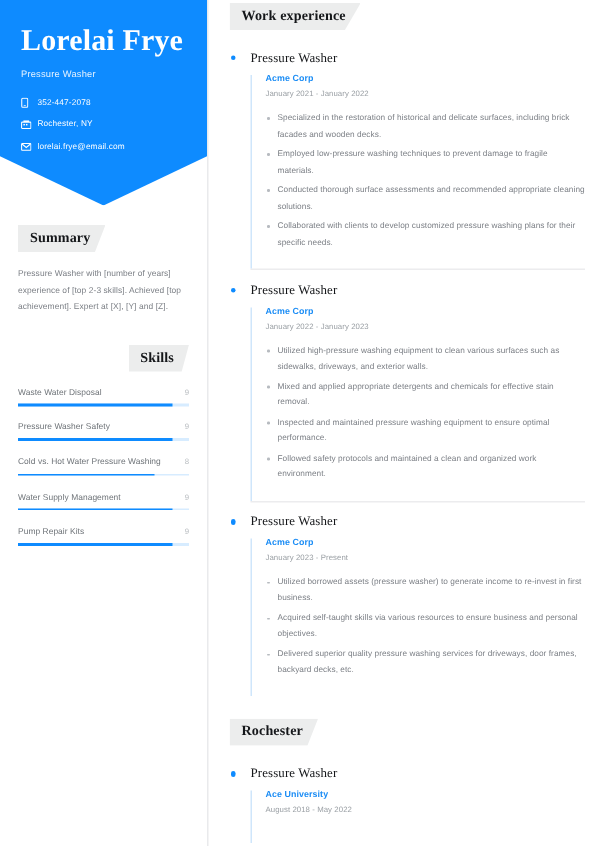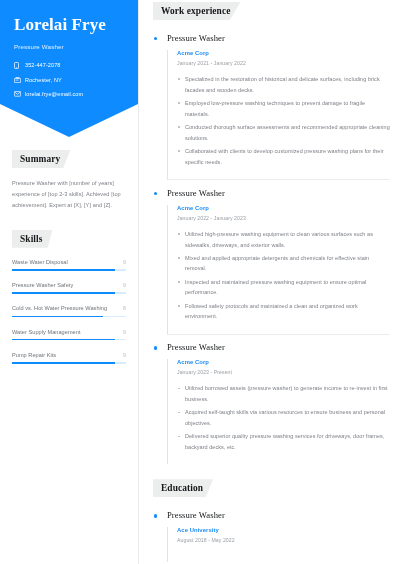--- a/index.html
+++ b/index.html
@@ -23,21 +23,21 @@
     width: 138px;
     height: 137px;
     background: #0e8bff;
     -webkit-clip-path: polygon(0 0, 100% 0, 100% 76%, 50% 100%, 0 76%);
     clip-path: polygon(0 0, 100% 0, 100% 76%, 50% 100%, 0 76%);
     padding: 16px 12px 0 14px;
   }
   .cand-name {
     font-family: "Liberation Serif", serif;
     font-weight: bold;
-    font-size: 17px;
+    font-size: 20px;
     color: #ffffff;
     letter-spacing: 0.1px;
     line-height: 1.1;
   }
   .cand-role {
     margin-top: 8px;
     font-size: 6.2px;
     color: #e6f3ff;
     letter-spacing: 0.15px;
   }
@@ -77,21 +77,21 @@
     clip-path: polygon(0 0, 100% 0, 88% 100%, 0 100%);
   }
   .left-body { padding: 11px 12px 0 12px; }
   .summary-text {
     margin-top: 10px;
     font-size: 5.6px;
     line-height: 1.95;
     color: #7b7f85;
     letter-spacing: 0.06px;
   }
-  .skills-wrap { margin-top: 17px; }
+  .skills-wrap { margin-top: 17px; text-align: right; }
   .skills-list { margin-top: 11px; }
   .skill-item { margin-bottom: 11.5px; }
   .skill-top {
     display: flex;
     align-items: baseline;
     justify-content: space-between;
   }
   .skill-name {
     font-size: 5.6px;
     color: #6e7378;
@@ -350,21 +350,21 @@
               <div class="b-row">Acquired self-taught skills via various resources to ensure business and personal objectives.</div>
               <div class="b-row">Delivered superior quality pressure washing services for driveways, door frames, backyard decks, etc.</div>
             </div>
           </div>
         </div>
 
       </div>
     </div>
 
     <div class="r-sec sec-gap">
-      <div class="sec-head">Education</div>
+      <div class="sec-head">Rochester</div>
 
       <div class="entries">
 
         <div class="entry">
           <span class="bullet-dot"></span>
           <div class="entry-title">Pressure Washer</div>
           <div class="entry-body">
             <div class="org">Ace University</div>
             <div class="dates">August 2018 - May 2022</div>
             <div class="edu-gap"></div>

